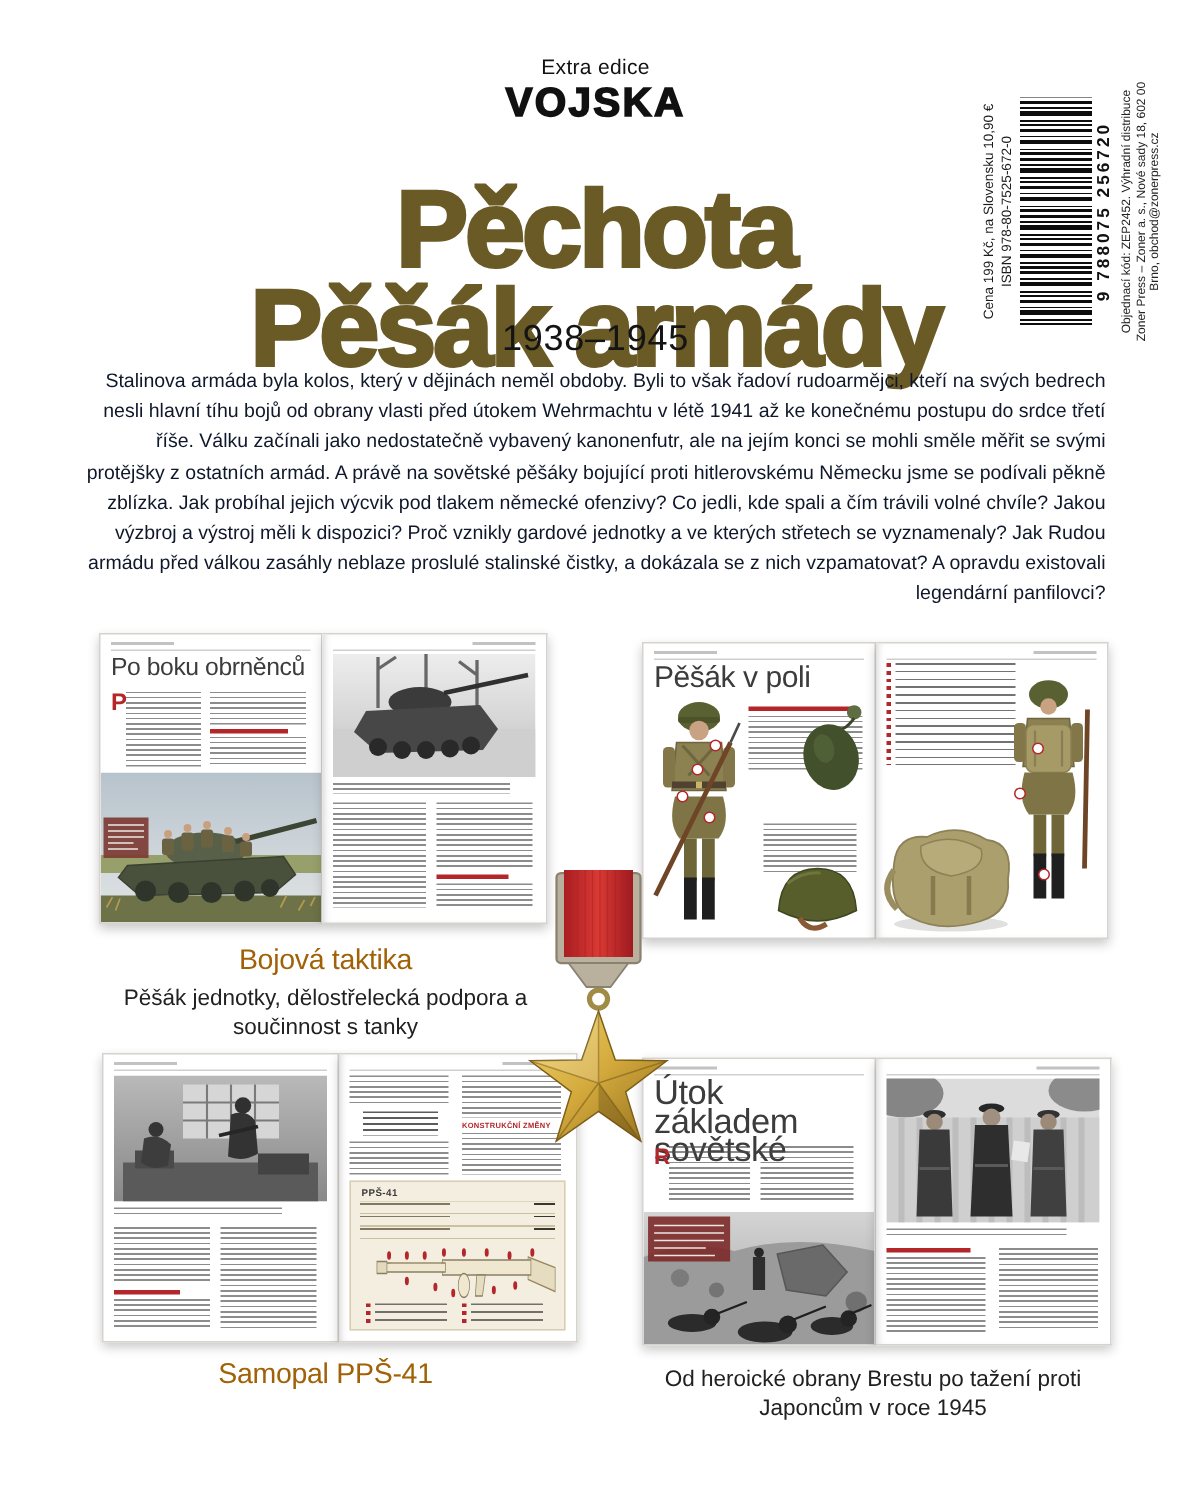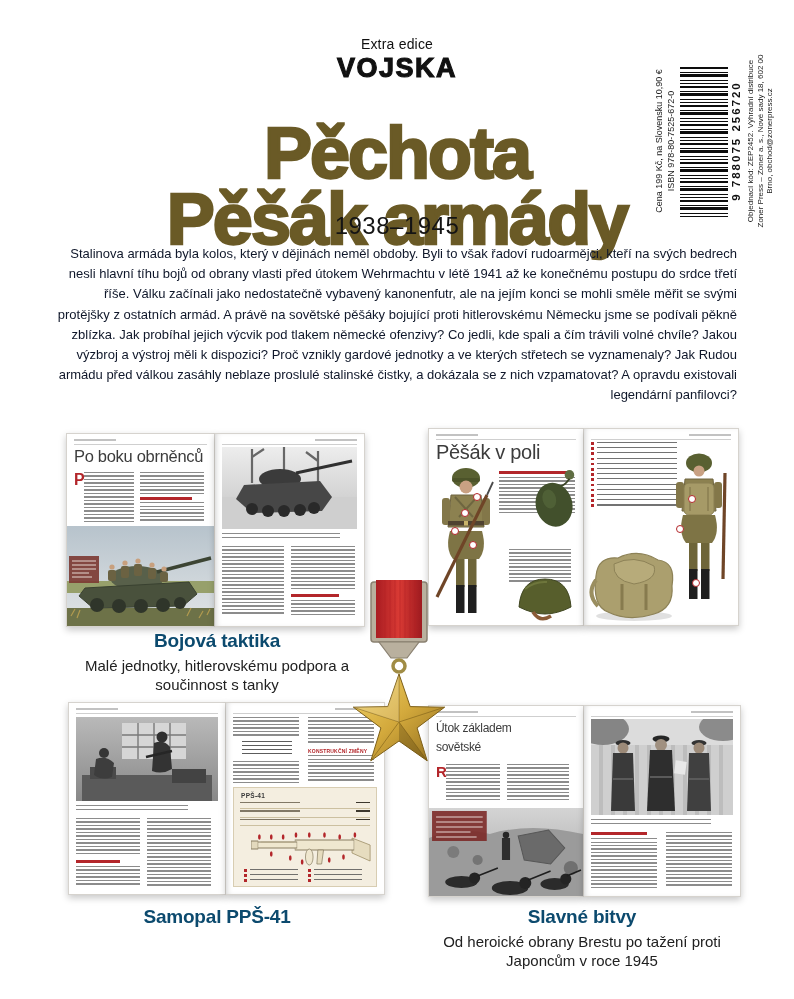--- a/index.html
+++ b/index.html
@@ -64,21 +64,21 @@
   .spectable .labels{position:absolute;left:0;top:1px;bottom:0;width:46%;
       background-image:repeating-linear-gradient(to bottom,
       rgba(90,80,60,.75) 0,rgba(90,80,60,.75) 1.1px,transparent 1.1px,transparent 8.4px);}
   .spectable .vals{position:absolute;right:0;top:1px;bottom:0;width:14px;
       background-image:repeating-linear-gradient(to bottom,
       rgba(50,45,35,.95) 0,rgba(50,45,35,.95) 1.2px,transparent 1.2px,transparent 8.4px);}
   .redheading{position:absolute;font-size:5px;font-weight:700;color:#b3262a;letter-spacing:.2px;white-space:nowrap;}
 
   
   .caption{position:absolute;width:334px;text-align:center;}
-  .cap-title{font-size:19px;font-weight:700;color:#0c4a6e;letter-spacing:-.2px;}
+  .cap-title{font-size:19px;font-weight:400;color:#a16207;letter-spacing:-.2px;}
   .cap-text{font-size:15px;line-height:19px;color:#212121;margin-top:4px;}
 
   .medal{position:absolute;left:347px;top:580px;width:104px;height:200px;z-index:30;}
   svg{display:block;}
 </style>
 </head>
 <body>
 
 <header class="masthead">
   <div class="edition">Extra edice</div>
@@ -96,21 +96,21 @@
   <div class="meta">ISBN 978-80-7525-672-0</div>
   <div class="barcode"></div>
   <div class="ean">9 788075 256720</div>
   <div class="dist">
     <div>Objednací kód: ZEP2452. Výhradní distribuce</div>
     <div>Zoner Press – Zoner a. s., Nové sady 18, 602 00</div>
     <div>Brno, obchod@zonerpress.cz</div>
   </div>
 </aside>
 
-<section class="spread" style="left:66px;top:433px;text-decoration:underline;">
+<section class="spread" style="left:66px;top:422px;text-decoration:underline;">
   <div class="page" style="width:147px;height:192px;">
     <div class="pagetop l"></div>
     <div class="hl" style="top:13px;left:7px;font-size:16.5px;">Po boku obrněnců</div>
     <span class="dropcap" style="top:38px;left:7px;font-size:16px;">P</span>
     <div class="fl" style="top:38px;left:17px;width:50px;height:50px;"></div>
     <div class="fl" style="top:38px;left:73px;width:64px;height:22px;"></div>
     <div class="redbar" style="top:63px;left:73px;width:52px;"></div>
     <div class="fl" style="top:68px;left:73px;width:64px;height:20px;"></div>
     <div class="abs" style="left:0;right:0;bottom:0;height:100px;">
       <svg viewBox="0 0 147 100" width="100%" height="100%" preserveAspectRatio="none">
@@ -349,21 +349,21 @@
         <div class="dots"></div>
         <div class="lines"></div>
       </div>
     </div>
   </div>
 </section>
 
 <section class="spread" style="left:428px;top:705px;">
   <div class="page" style="width:154px;height:190px;">
     <div class="pagetop l"></div>
-    <div class="hl" style="top:13px;left:7px;font-size:12px;line-height:19px;"><span>Útok základem</span><br><span>sovětské</span></div>
+    <div class="hl" style="top:13px;left:7px;font-size:23px;line-height:19px;"><span>Útok základem</span><br><span>sovětské</span></div>
     <span class="dropcap" style="top:58px;left:7px;font-size:15px;">R</span>
     <div class="fl" style="top:58px;left:17px;width:54px;height:36px;"></div>
     <div class="fl" style="top:58px;left:78px;width:62px;height:36px;"></div>
     <div class="abs" style="left:0;right:0;bottom:0;height:88px;">
       <svg viewBox="0 0 152 88" width="100%" height="100%" preserveAspectRatio="none">
         <defs>
             <linearGradient id="bw3" x1="0" y1="0" x2="0" y2="1">
           <stop offset="0" stop-color="#d4d4d4"></stop>
               <stop offset="1" stop-color="#a3a3a3"></stop>
             </linearGradient>
@@ -418,29 +418,28 @@
     </div>
     <div class="fl" style="top:113px;left:7px;width:120px;height:7px;"></div>
     <div class="redbar" style="top:126px;left:7px;width:56px;"></div>
     <div class="fl" style="top:132px;left:7px;width:66px;height:50px;"></div>
     <div class="fl" style="top:126px;left:82px;width:66px;height:56px;"></div>
   </div>
 </section>
 
 <div class="caption" style="left:50px;top:630px;">
   <div class="cap-title">Bojová taktika</div>
-  <div class="cap-text">Malé jednotky, hitlerovskému podpora a součinnost s tanky</div>
+  <div class="cap-text">Pěšák jednotky, dělostřelecká podpora a součinnost s tanky</div>
 </div>
 <div class="caption" style="left:415px;top:630px;">
 </div>
 <div class="caption" style="left:50px;top:906px;">
   <div class="cap-title">Samopal PPŠ-41</div>
 </div>
 <div class="caption" style="left:415px;top:906px;">
-  <div class="cap-title">Slavné bitvy</div>
   <div class="cap-text">Od heroické obrany Brestu po tažení proti Japoncům v roce 1945</div>
 </div>
 
 <div class="medal">
   <svg viewBox="0 0 100 200" width="104" height="200">
     <defs>
       <linearGradient id="gold" x1="0" y1="0" x2="1" y2="1">
         <stop offset="0" stop-color="#f2d468"></stop>
           <stop offset=".5" stop-color="#d3a93c"></stop>
           <stop offset="1" stop-color="#8e6b1d"></stop>

